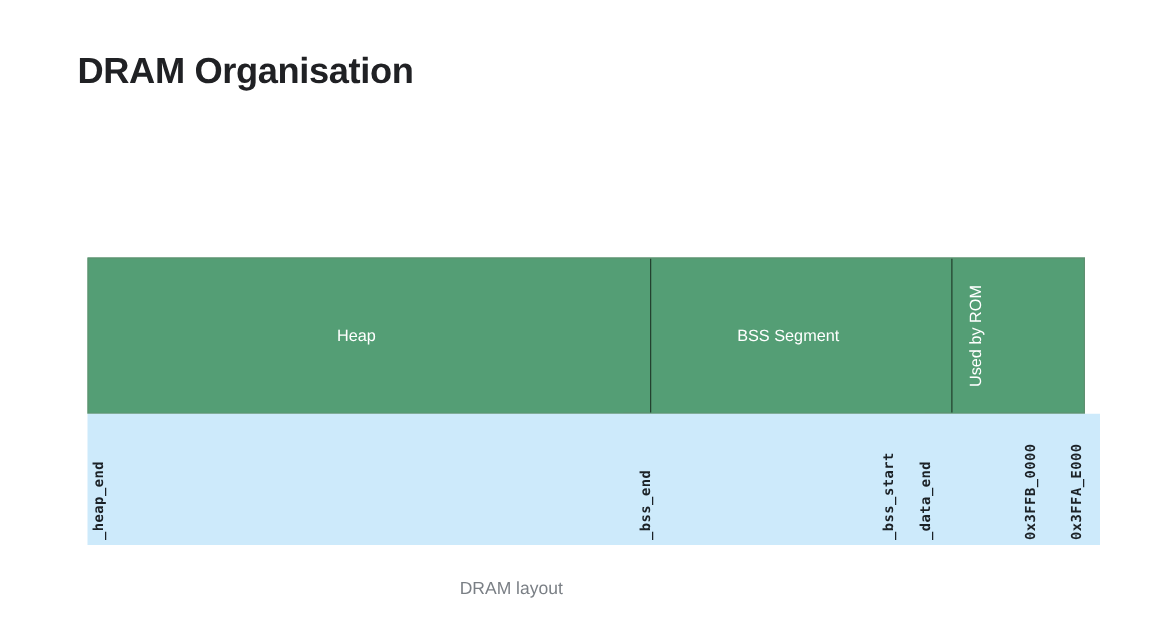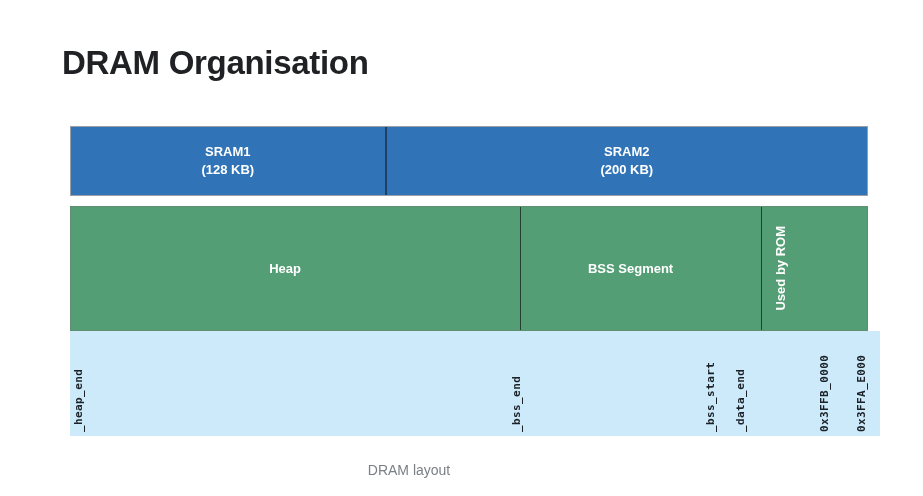--- a/index.html
+++ b/index.html
@@ -13,21 +13,21 @@
     font-family: "Liberation Sans", sans-serif;
     overflow: hidden;
     position: relative;
   }
 
   
   #page-title {
     position: absolute;
     left: 62px;
     top: 22px;
-    font-size: 33px;
+    font-size: 29px;
     font-weight: bold;
     color: #202124;
     letter-spacing: -0.3px;
     white-space: nowrap;
   }
 
   
   #dram-diagram {
     position: absolute;
     left: 70px;
@@ -80,21 +80,21 @@
     box-sizing: border-box;
     background: #549e75;
   }
   .segment-cell {
     background: #549e75;
     color: #ffffff;
     display: flex;
     align-items: center;
     justify-content: center;
     font-size: 13px;
-    font-weight: bold;
+    font-weight: normal;
     box-sizing: border-box;
     overflow: hidden;
   }
   .segment-cell + .segment-cell {
     border-left: 1.5px solid #23412f;
     margin-left: 21px;
   }
   .segment-label {
     white-space: nowrap;
   }
@@ -137,30 +137,20 @@
     color: #7a7f85;
   }
 </style>
 </head>
 <body>
 
 <h1 id="page-title">DRAM Organisation</h1>
 
 <div id="dram-diagram">
 
-  <div class="sram-row">
-    <div class="sram-cell" style="flex: 0 0 39.4%;">
-      <span class="sram-name">SRAM1</span>
-      <span class="sram-size">(128 KB)</span>
-    </div>
-    <div class="sram-cell" style="flex: 0 0 60.6%;">
-      <span class="sram-name">SRAM2</span>
-      <span class="sram-size">(200 KB)</span>
-    </div>
-  </div>
 
   <div class="segment-row">
     <div class="segment-cell" style="flex: 0 0 53.8%;">
       <span class="segment-label">Heap</span>
     </div>
     <div class="segment-cell" style="flex: 0 0 27.6%;">
       <span class="segment-label">BSS Segment</span>
     </div>
     <div class="segment-cell vertical" style="flex: 0 0 4.8%;">
       <span class="segment-label">Used by ROM</span>

